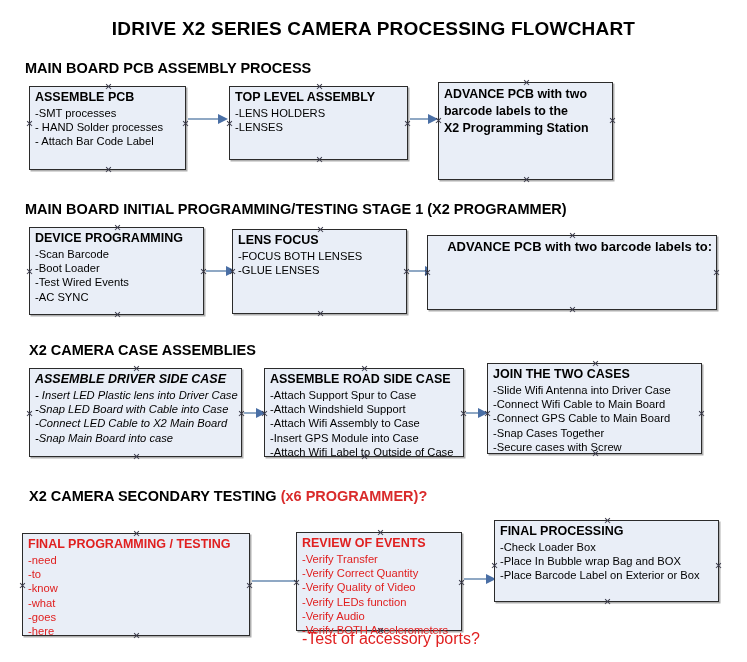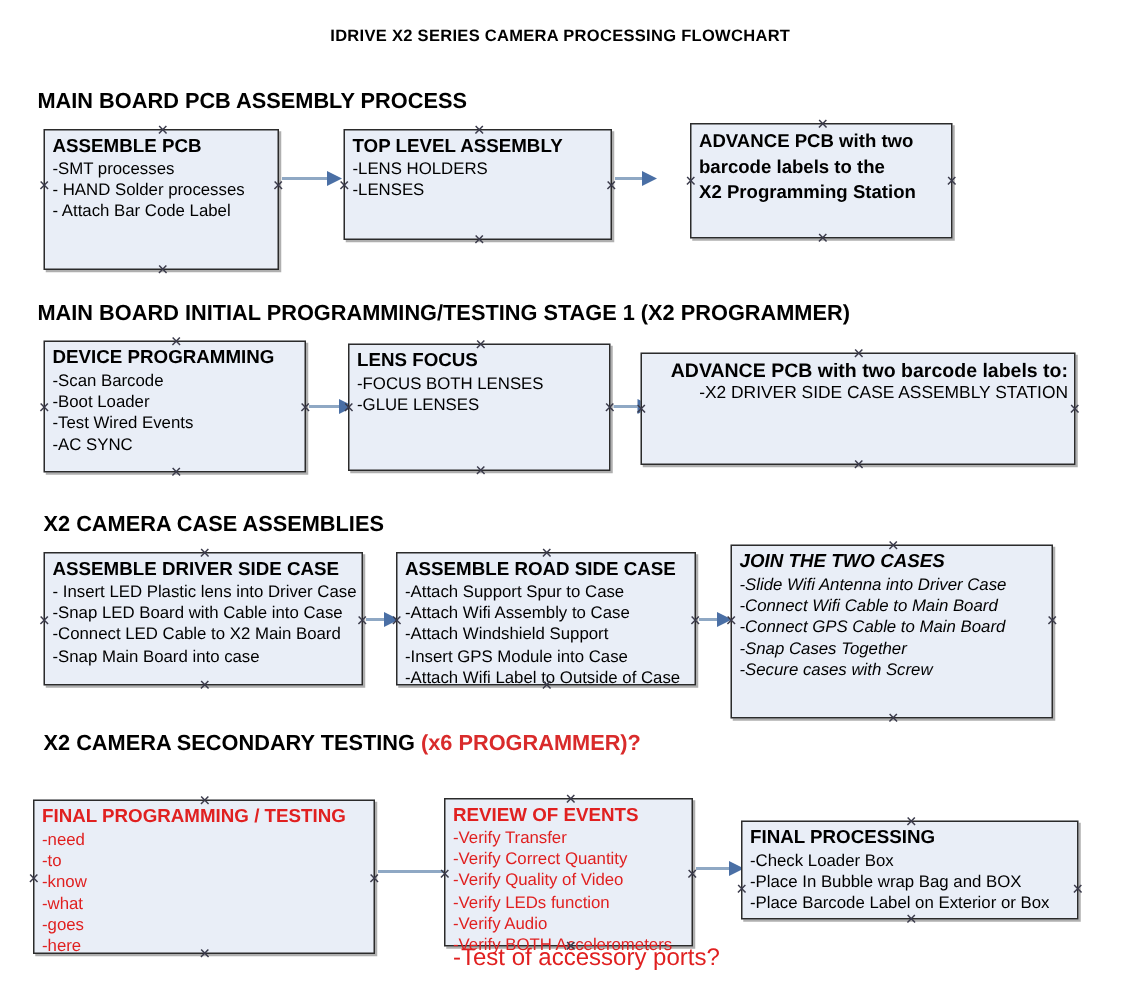--- a/index.html
+++ b/index.html
@@ -21,21 +21,21 @@
     height: 662px;
   }
 
   
   .doc-title {
     position: absolute;
     left: 0;
     top: 18px;
     width: 747px;
     text-align: center;
-    font-size: 11px;
+    font-size: 19px;
     font-weight: bold;
     color: #000000;
     letter-spacing: 0.2px;
   }
   .section-title {
     position: absolute;
     font-size: 14.5px;
     font-weight: bold;
     color: #000000;
     white-space: nowrap;
@@ -120,21 +120,21 @@
 <body>
 
 <div id="canvas">
 
   <div class="doc-title">IDRIVE X2  SERIES CAMERA PROCESSING FLOWCHART</div>
 
   <div class="section-title" style="left:25px; top:60px;">
     <span>MAIN BOARD PCB ASSEMBLY PROCESS</span>
   </div>
 
-  <div class="node" style="left:29px; top:86px; width:157px; height:94px;">
+  <div class="node" style="left:29px; top:86px; width:157px; height:84px;">
     <div class="node-title">ASSEMBLE PCB</div>
     <div class="node-body">
       <div class="node-line">-SMT processes</div>
       <div class="node-line">- HAND Solder processes</div>
       <div class="node-line">- Attach Bar Code Label</div>
     </div>
     <span class="handle" style="left:75px; top:-4px;"></span>
     <span class="handle" style="left:75px; bottom:-4px;"></span>
     <span class="handle" style="left:-4px; top:33px;"></span>
     <span class="handle" style="right:-4px; top:33px;"></span>
@@ -155,21 +155,21 @@
     <span class="handle" style="left:86px; bottom:-4px;"></span>
     <span class="handle" style="left:-4px; top:33px;"></span>
     <span class="handle" style="right:-4px; top:33px;"></span>
   </div>
 
   <svg class="arrow-svg" style="left:408px; top:112px;" width="32" height="14">
     <line x1="2" y1="7" x2="20" y2="7" stroke="#8fa8c4" stroke-width="2"></line>
     <polygon points="20,2 30,7 20,12" fill="#4a6fa5"></polygon>
   </svg>
 
-  <div class="node" style="left:460px; top:82px; width:175px; height:77px;">
+  <div class="node" style="left:438px; top:82px; width:175px; height:98px;">
     <div class="node-body bigtext">
       <div class="node-line">ADVANCE PCB with two</div>
       <div class="node-line">barcode labels to the</div>
       <div class="node-line"> X2 Programming Station</div>
     </div>
     <span class="handle" style="left:84px; top:-4px;"></span>
     <span class="handle" style="left:84px; bottom:-4px;"></span>
     <span class="handle" style="left:-4px; top:34px;"></span>
     <span class="handle" style="right:-4px; top:34px;"></span>
   </div>
@@ -209,34 +209,31 @@
     <span class="handle" style="right:-4px; top:38px;"></span>
   </div>
 
   <svg class="arrow-svg" style="left:407px; top:264px;" width="30" height="14">
     <line x1="2" y1="7" x2="18" y2="7" stroke="#8fa8c4" stroke-width="2"></line>
     <polygon points="18,2 28,7 18,12" fill="#4a6fa5"></polygon>
   </svg>
 
   <div class="node" style="left:427px; top:235px; width:290px; height:75px;text-align:right;">
     <div class="node-title big">ADVANCE PCB with two barcode labels to:</div>
-    <div class="node-body midtext">
-      <div class="node-line">-X2 DRIVER  SIDE  CASE  ASSEMBLY STATION</div>
-    </div>
     <span class="handle" style="left:141px; top:-4px;"></span>
     <span class="handle" style="left:141px; bottom:-4px;"></span>
     <span class="handle" style="left:-4px; top:33px;"></span>
     <span class="handle" style="right:-4px; top:33px;"></span>
   </div>
 
   <div class="section-title" style="left:29px; top:342px;">
     <span>X2 CAMERA CASE ASSEMBLIES</span>
   </div>
 
-  <div class="node" style="left:29px; top:368px; width:213px; height:89px;">
+  <div class="node" style="left:29px; top:368px; width:213px; height:89px;font-style:italic;">
     <div class="node-title">ASSEMBLE DRIVER SIDE CASE</div>
     <div class="node-body">
       <div class="node-line">- Insert LED Plastic lens into Driver Case</div>
       <div class="node-line">-Snap LED Board with Cable into Case</div>
       <div class="node-line">-Connect LED Cable to X2 Main Board</div>
       <div class="node-line">-Snap Main Board into case</div>
     </div>
     <span class="handle" style="left:103px; top:-4px;"></span>
     <span class="handle" style="left:103px; bottom:-4px;"></span>
     <span class="handle" style="left:-4px; top:41px;"></span>
@@ -245,37 +242,37 @@
 
   <svg class="arrow-svg" style="left:242px; top:406px;" width="26" height="14">
     <line x1="2" y1="7" x2="14" y2="7" stroke="#8fa8c4" stroke-width="2"></line>
     <polygon points="14,2 24,7 14,12" fill="#4a6fa5"></polygon>
   </svg>
 
   <div class="node" style="left:264px; top:368px; width:200px; height:89px;">
     <div class="node-title">ASSEMBLE ROAD SIDE CASE</div>
     <div class="node-body">
       <div class="node-line">-Attach Support Spur to Case</div>
+      <div class="node-line">-Attach Windshield Support</div>
       <div class="node-line">-Attach Wifi Assembly to Case</div>
-      <div class="node-line">-Attach Windshield Support</div>
       <div class="node-line">-Insert GPS Module into Case</div>
       <div class="node-line">-Attach Wifi Label to Outside of Case</div>
     </div>
     <span class="handle" style="left:96px; top:-4px;"></span>
     <span class="handle" style="left:96px; bottom:-4px;"></span>
     <span class="handle" style="left:-4px; top:41px;"></span>
     <span class="handle" style="right:-4px; top:41px;"></span>
   </div>
 
   <svg class="arrow-svg" style="left:464px; top:406px;" width="26" height="14">
     <line x1="2" y1="7" x2="14" y2="7" stroke="#8fa8c4" stroke-width="2"></line>
     <polygon points="14,2 24,7 14,12" fill="#4a6fa5"></polygon>
   </svg>
 
-  <div class="node" style="left:487px; top:363px; width:215px; height:116px;font-style:italic;">
+  <div class="node" style="left:487px; top:363px; width:215px; height:91px;">
     <div class="node-title">JOIN THE TWO CASES</div>
     <div class="node-body">
       <div class="node-line">-Slide Wifi Antenna into Driver Case</div>
       <div class="node-line">-Connect Wifi Cable to Main Board</div>
       <div class="node-line">-Connect GPS Cable to Main Board</div>
       <div class="node-line">-Snap Cases Together</div>
       <div class="node-line">-Secure cases with Screw</div>
     </div>
     <span class="handle" style="left:104px; top:-4px;"></span>
     <span class="handle" style="left:104px; bottom:-4px;"></span>
@@ -322,21 +319,21 @@
     <span class="handle" style="left:80px; bottom:-4px;"></span>
     <span class="handle" style="left:-4px; top:46px;"></span>
     <span class="handle" style="right:-4px; top:46px;"></span>
   </div>
 
   <svg class="arrow-svg" style="left:462px; top:572px;" width="36" height="14">
     <line x1="2" y1="7" x2="24" y2="7" stroke="#8fa8c4" stroke-width="2"></line>
     <polygon points="24,2 34,7 24,12" fill="#4a6fa5"></polygon>
   </svg>
 
-  <div class="node" style="left:494px; top:547px; width:225px; height:66px;">
+  <div class="node" style="left:494px; top:520px; width:225px; height:82px;">
     <div class="node-title">FINAL PROCESSING</div>
     <div class="node-body">
       <div class="node-line"> -Check Loader Box</div>
       <div class="node-line">-Place In Bubble wrap Bag and BOX</div>
       <div class="node-line">-Place Barcode Label on Exterior or Box</div>
     </div>
     <span class="handle" style="left:109px; top:-4px;"></span>
     <span class="handle" style="left:109px; bottom:-4px;"></span>
     <span class="handle" style="left:-4px; top:41px;"></span>
     <span class="handle" style="right:-4px; top:41px;"></span>

